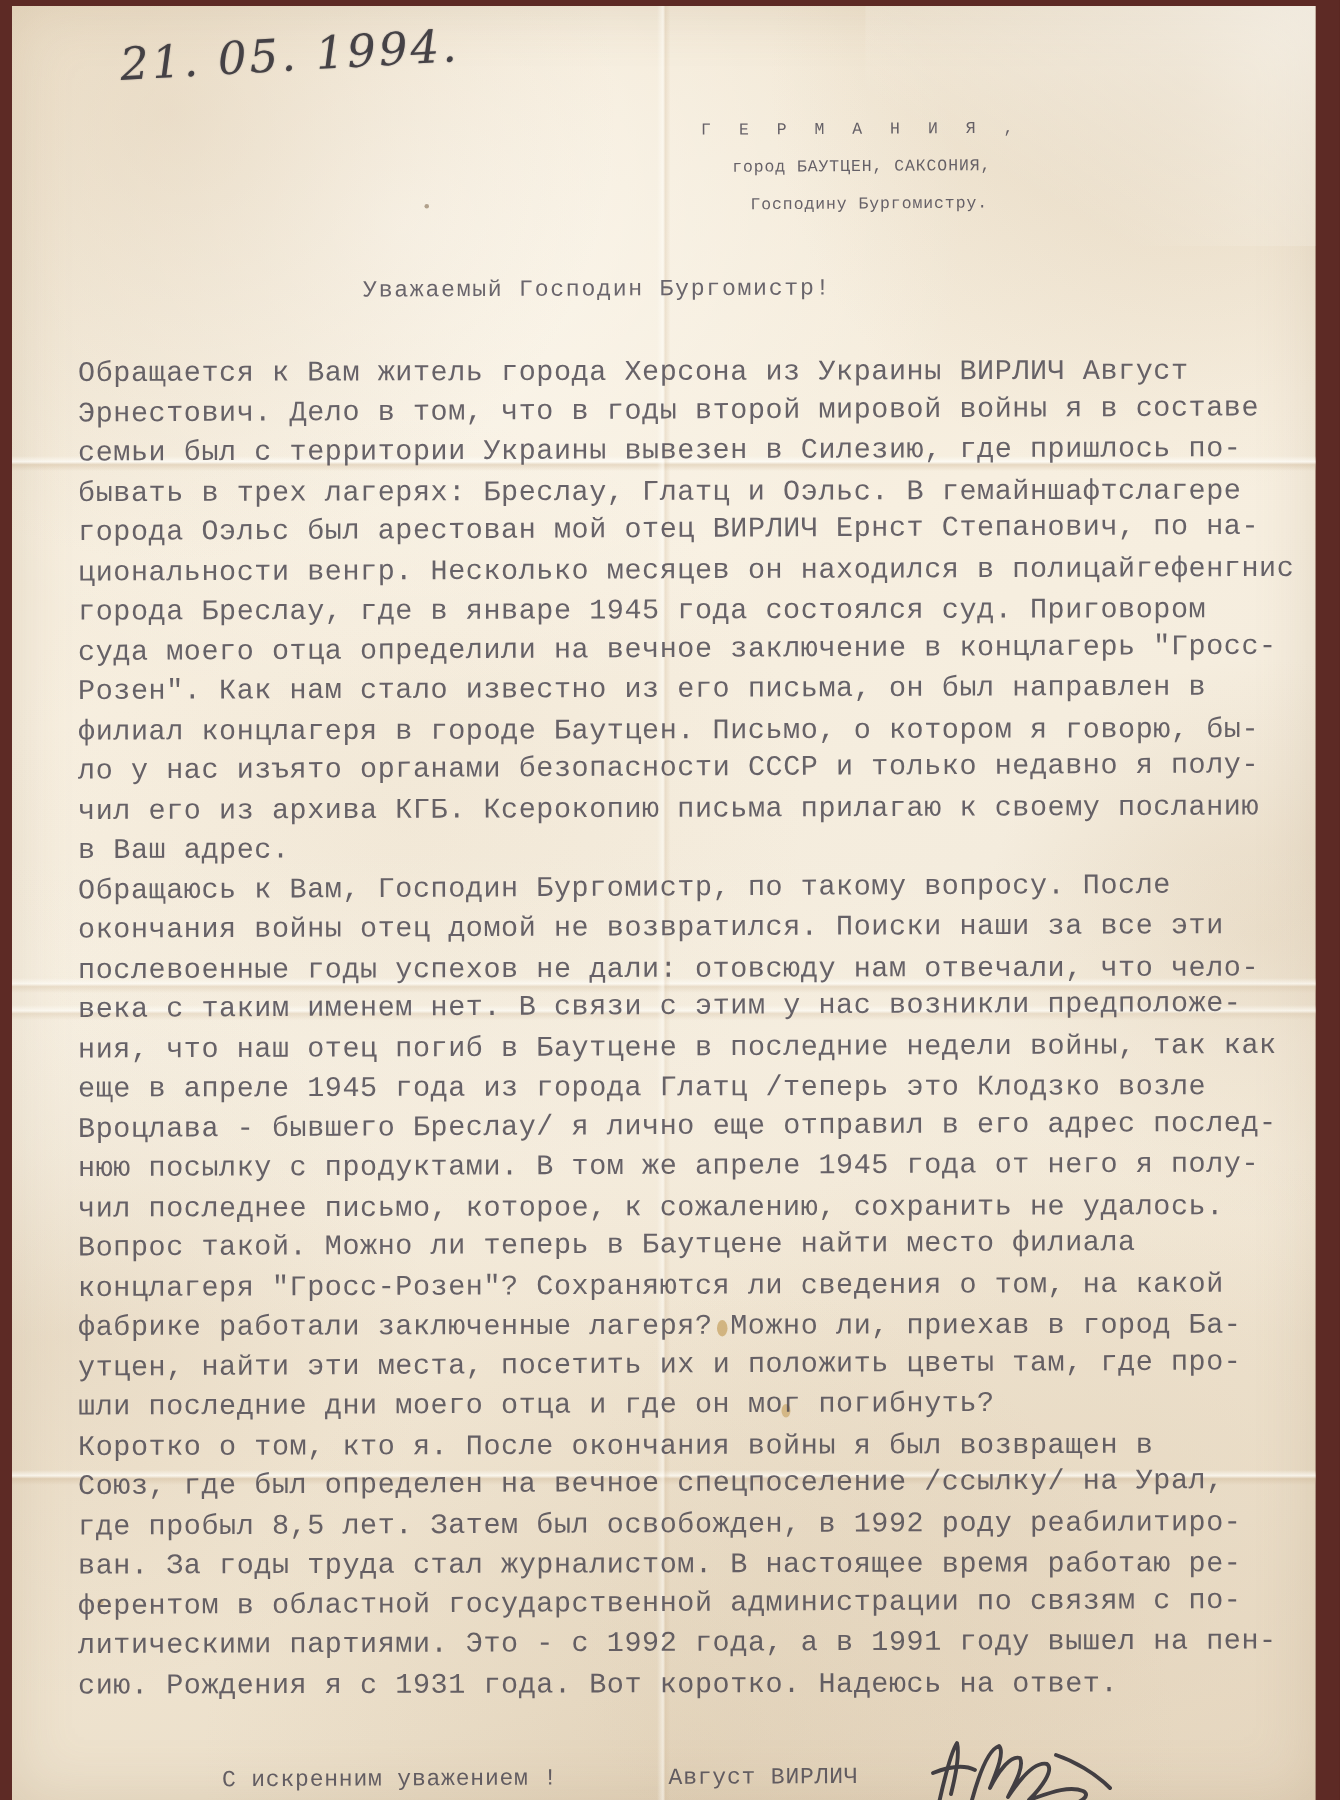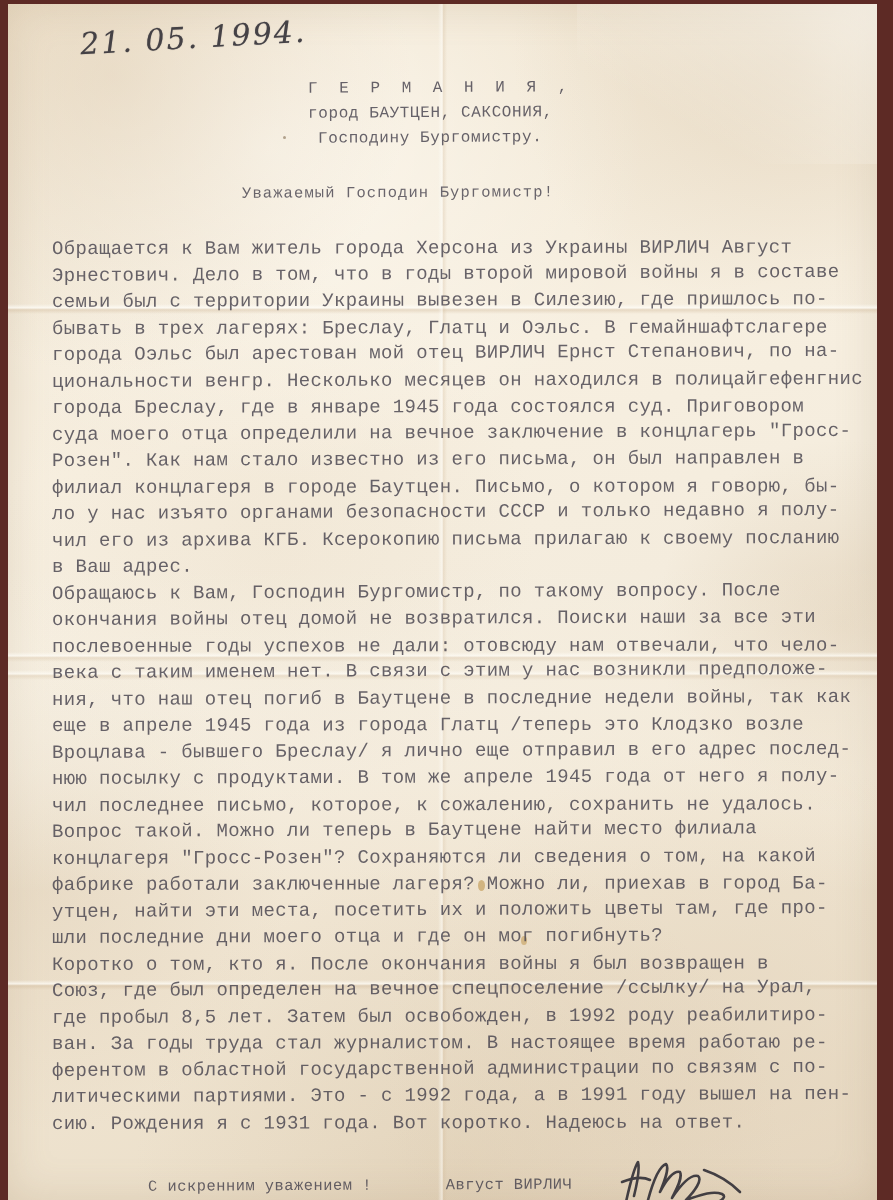--- a/index.html
+++ b/index.html
@@ -117,22 +117,23 @@
     opacity: 0.88;
     text-shadow: 0 0 1px rgba(60,56,66,0.5);
     white-space: nowrap;
   }
 
   .addr-block {
     position: absolute;
     left: 0;
     top: 72px;
     width: 833px;
+    text-align: center;
     color: #4b4752;
-    font-size: 16px;
+    font-size: 11px;
     line-height: 25px;
     opacity: 0.84;
   }
   .addr-line-1 {
     letter-spacing: 6px;
     padding-left: 300px;
     transform: rotate(-0.35deg);
   }
   .addr-line-2 {
     letter-spacing: 0.6px;

